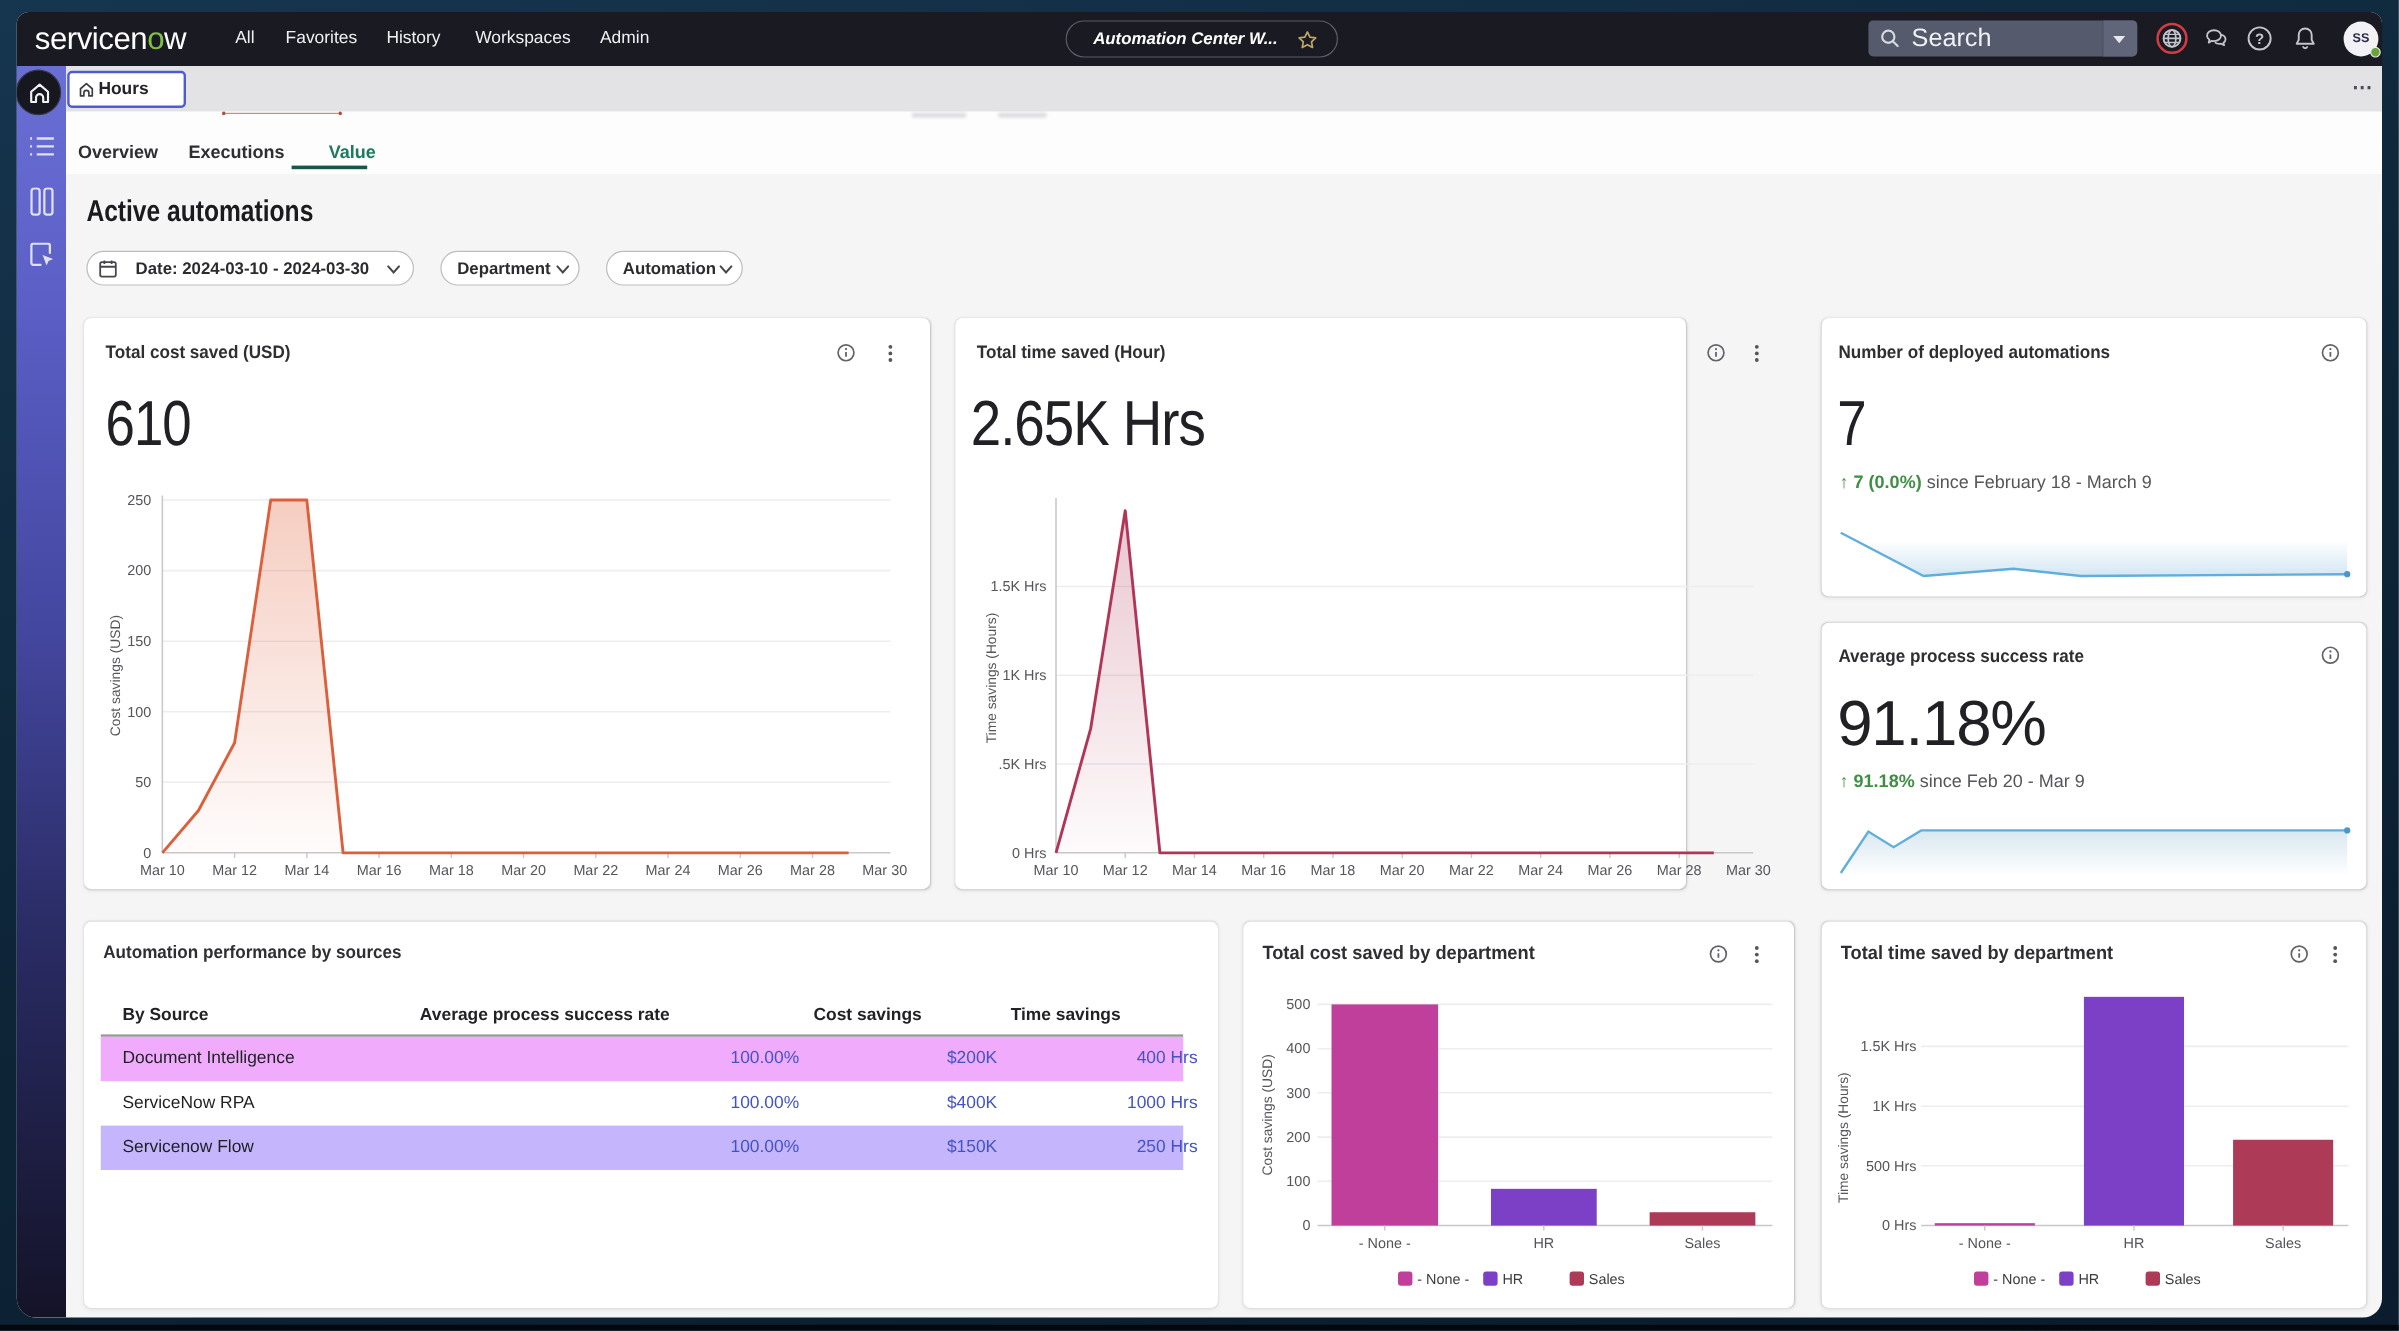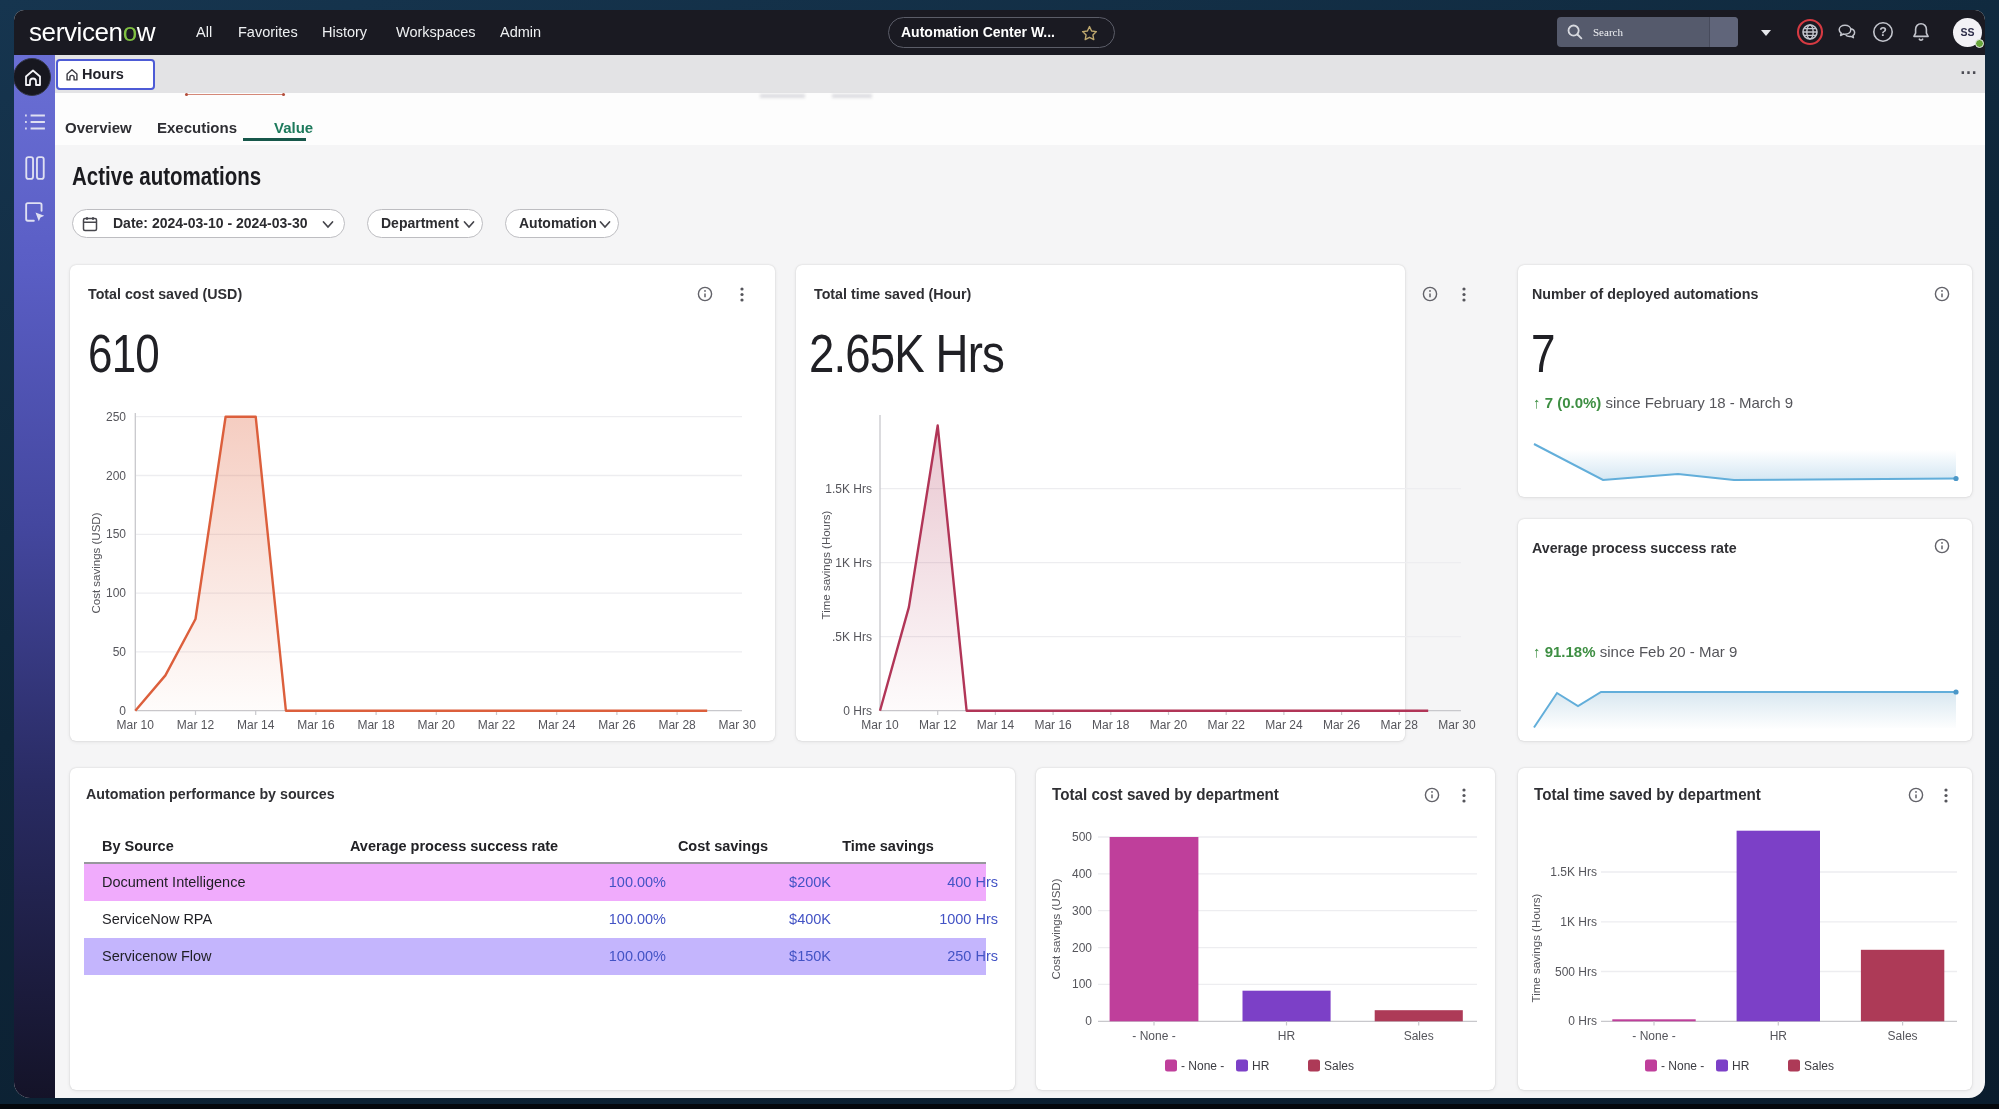--- a/index.html
+++ b/index.html
@@ -11,23 +11,23 @@
   .abs { position:absolute; }
   
   #nav { position:absolute; left:0; top:0; width:100%; height:45px; background:#1a1a22; }
   .navlink { position:absolute; top:0; height:45px; line-height:45px; color:#eef0f2;
              font-size:14.5px; font-weight:400; }
   #logo { position:absolute; left:15px; top:0; height:39px; line-height:44px; font-size:26px;
           font-weight:400; color:#fff; letter-spacing:-0.4px;text-align:center; }
   #logo .gr { color:#80c142; }
   #navpill { position:absolute; left:874px; top:7px; width:227px; height:31px; border:1px solid #5b5d68;
              border-radius:16px; color:#fff; font-size:14px; font-weight:700; line-height:29px; }
-  #navpill span.t { margin-left:12px; }
-  #searchbox { position:absolute; left:1543px; top:7px; width:181px; height:30px; background:#555a6c;
-               border-radius:4px; color:#f0f1f4; font-size:11px; line-height:30px;font-family:Liberation Serif, serif; }
+  #navpill span.t { margin-left:22px;font-style:italic; }
+  #searchbox { position:absolute; left:1543px; top:7px; width:224px; height:30px; background:#555a6c;
+               border-radius:4px; color:#f0f1f4; font-size:21px; line-height:30px; }
   #searchdrop { position:absolute; right:0; top:0; width:29px; height:30px; background:#60657a;
                 border-radius:0 4px 4px 0; border-left:1px solid #474b5c; }
   
   #side { position:absolute; left:0; top:45px; width:41px; height:1043px;
           background:linear-gradient(180deg,#6a6fd5 0%,#5a5ec5 20%,#44479f 45%,#292b63 70%,#141328 100%); }
   #homecirc { position:absolute; left:-1px; top:48px; width:38px; height:38px; border-radius:50%;
               background:#17171f; border:1px solid #343748; z-index:5; }
   
   #tabstrip { position:absolute; left:41px; top:45px; width:1930px; height:38px; background:#e3e3e5; }
   #hometab { position:absolute; left:42px; top:49px; width:99px; height:31px; background:#fff;
@@ -314,20 +314,21 @@
           <stop offset="1" stop-color="#b9d8ec" stop-opacity="0.62"></stop>
         </linearGradient>
       </defs>
       <path d="M27.5,185 L438,185 L438,213.5 L216,215 L160,209 L85,215 Z" fill="url(#g3)"></path>
       <path d="M16,179 L85,215 L160,209 L216,215 L438,213.5" fill="none" stroke="#62aeda" stroke-width="2"></path>
       <circle cx="438" cy="213.5" r="2.6" fill="#4b97c8"></circle>
     </svg>
   </div>
   <div class="card" id="card4" style="left:1504px; top:509px; width:454px; height:222px;">
     <div class="ctitle" style="left:14px;">Average process success rate</div>
+    <div class="bignum" style="left:13px; top:55px;">91.18%</div>
     <svg class="abs" style="left:416px; top:19px;" width="16" height="16" viewBox="0 0 16 16">
         <circle cx="8" cy="8" r="6.6" fill="none" stroke="#626269" stroke-width="1.4"></circle>
         <line x1="8" y1="7.4" x2="8" y2="11.2" stroke="#626269" stroke-width="1.5"></line>
         <circle cx="8" cy="4.9" r="0.95" fill="#626269"></circle>
       </svg>
     <div class="abs" style="left:15px; top:124px; font-size:15px; color:#55555a;"><span style="color:#3e8f43; font-weight:700;">↑ 91.18%</span> since Feb 20 - Mar 9</div>
     <svg class="abs" style="left:0; top:0;" width="454" height="222" viewBox="0 0 454 222">
       <defs>
         <linearGradient id="g4" x1="0" y1="0" x2="0" y2="1">
           <stop offset="0" stop-color="#b9d4e4" stop-opacity="0.55"></stop>

